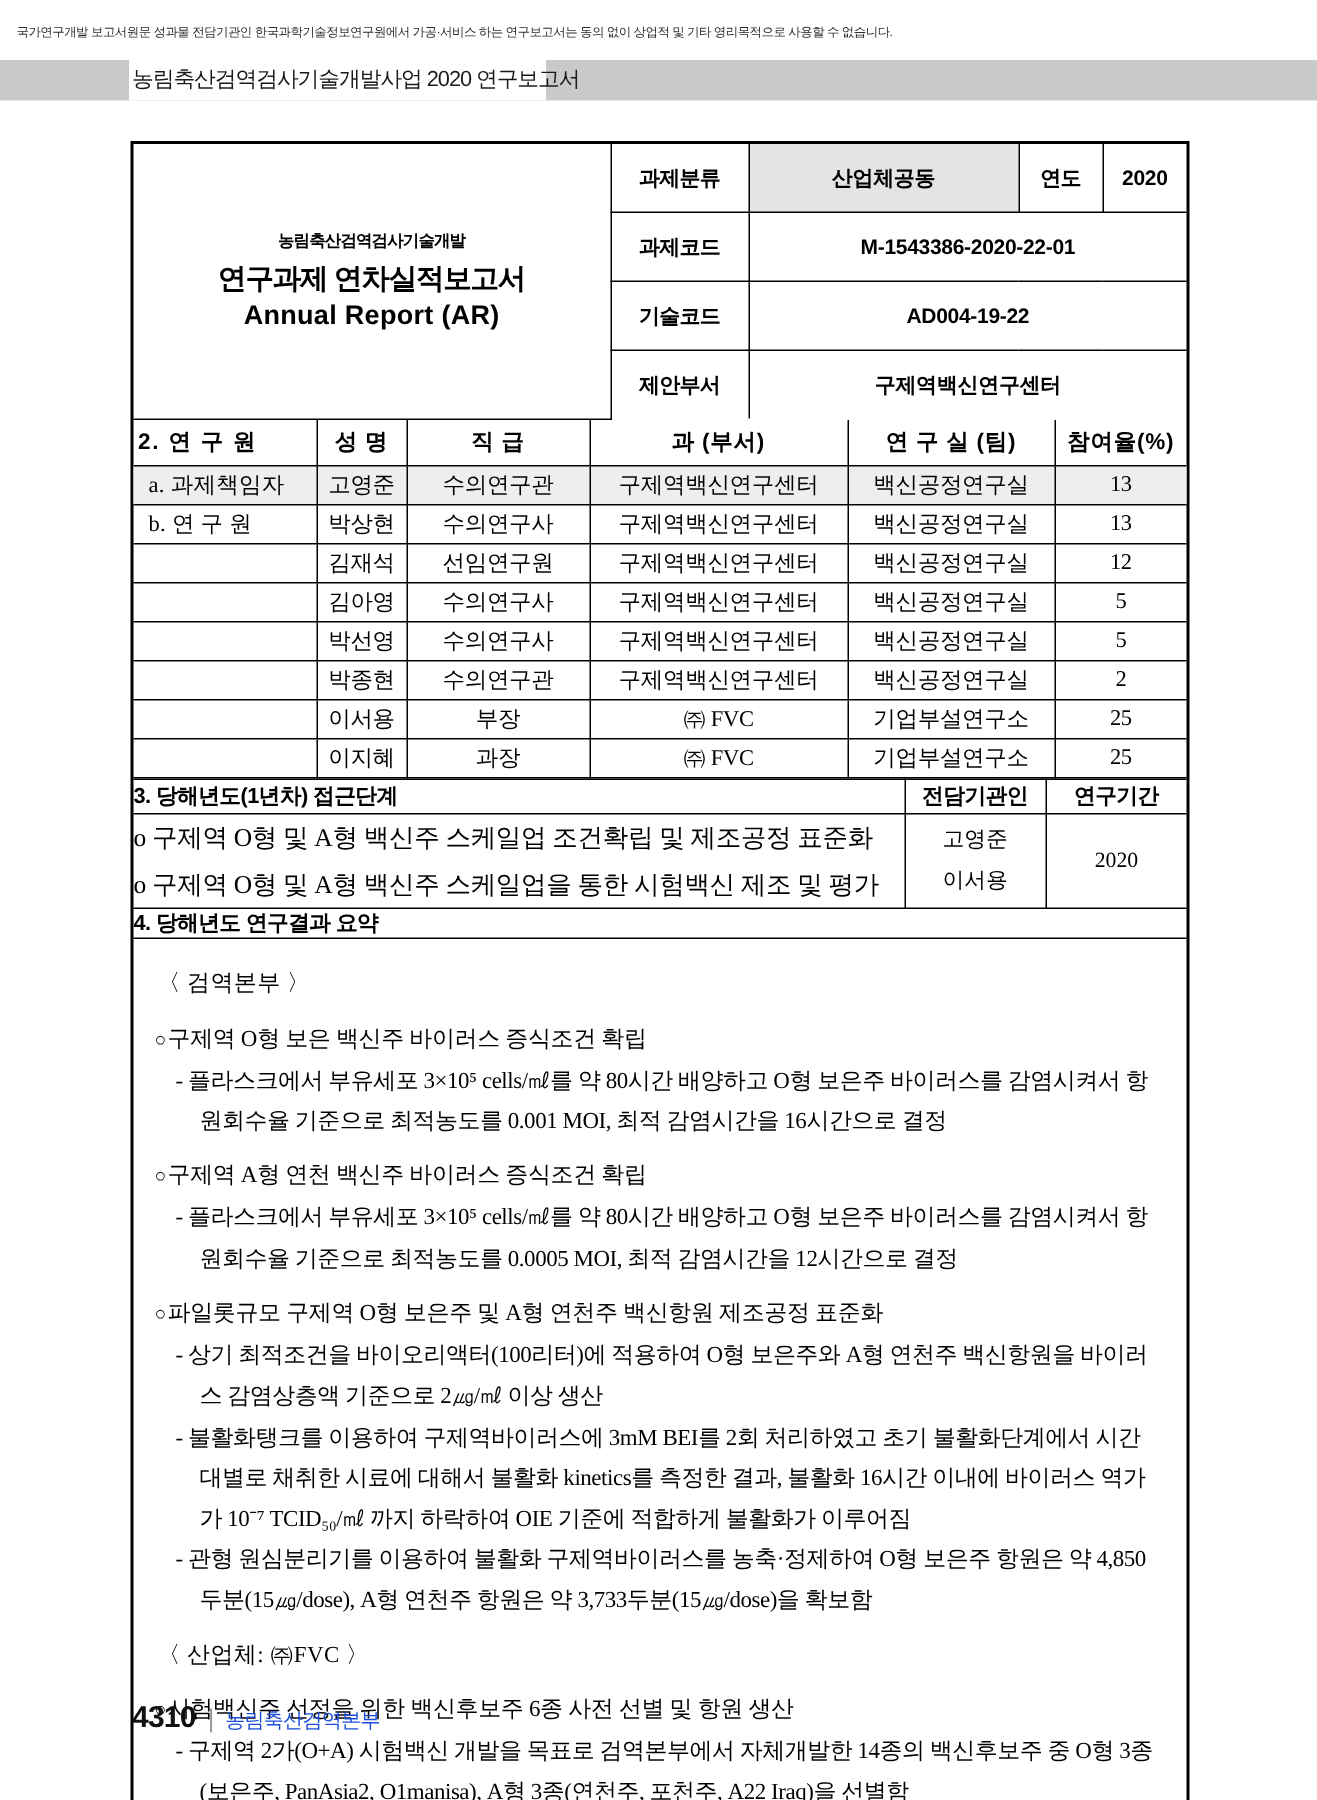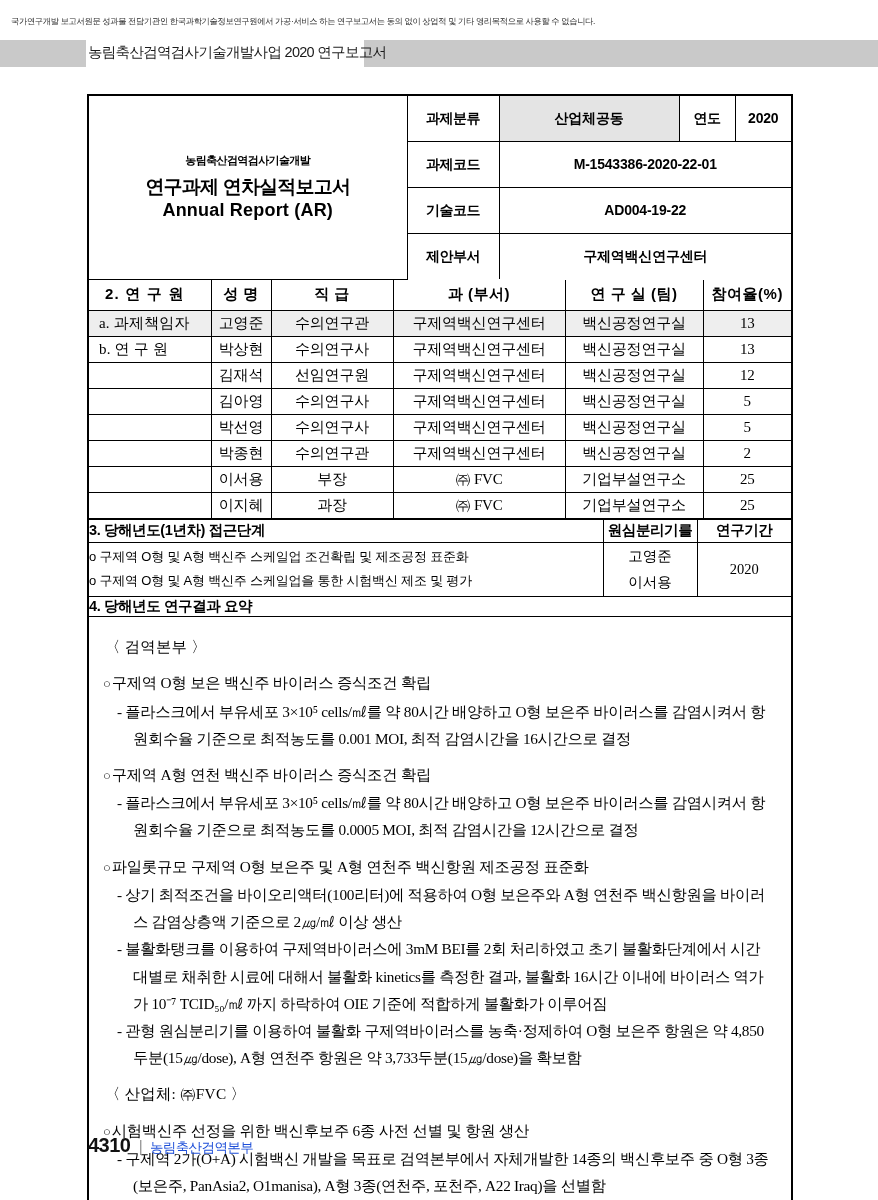--- a/index.html
+++ b/index.html
@@ -153,21 +153,21 @@
   .rhead {
     font-family: "Liberation Sans", sans-serif;
     font-size: 15px;
     font-weight: bold;
     text-align: center;
     letter-spacing: 0.5px;
     height: 30px;
   }
   .rhead.left {
     text-align: left;
-    padding-left: 16px;
+    padding-left: 3px;
     letter-spacing: 1.2px;
   }
   .rcell {
     font-family: "Liberation Serif", serif;
     font-size: 15px;
     text-align: center;
     letter-spacing: -0.2px;
     height: 25px;
   }
   .rcell.left {
@@ -183,22 +183,22 @@
   .s3head {
     font-family: "Liberation Sans", sans-serif;
     font-size: 14.5px;
     font-weight: bold;
     letter-spacing: -0.4px;
     padding: 5px 0 5px 8px;
     height: 22px;
   }
   .s3head.c { text-align: center; padding-left: 0; }
   .s3body {
-    font-family: Liberation Sans, sans-serif;
-    font-size: 13px;
+    font-family: Liberation Serif, serif;
+    font-size: 17px;
     letter-spacing: -0.2px;
     padding: 6px 0 6px 12px;
     line-height: 1.85;
   }
   .s3side {
     font-family: "Liberation Serif", serif;
     font-size: 14.5px;
     text-align: center;
     line-height: 1.85;
     padding: 6px 0;
@@ -391,21 +391,21 @@
 
   <table class="grid">
     <colgroup>
         <col>
         <col style="width:94px">
         <col style="width:94px">
       </colgroup>
     <tbody>
         <tr>
       <td class="s3head nb-l">3. 당해년도(1년차) 접근단계</td>
-      <td class="s3head c">원심분리기를</td>
+      <td class="s3head c">전담기관인</td>
       <td class="s3head c nb-r">연구기간</td>
     </tr>
     <tr>
       <td class="s3body nb-l">
         <div>o  구제역 O형 및 A형 백신주 스케일업 조건확립 및 제조공정 표준화</div>
         <div>o  구제역 O형 및 A형 백신주 스케일업을 통한 시험백신 제조 및 평가</div>
       </td>
       <td class="s3side">
         <div>고영준</div>
         <div>이서용</div>

